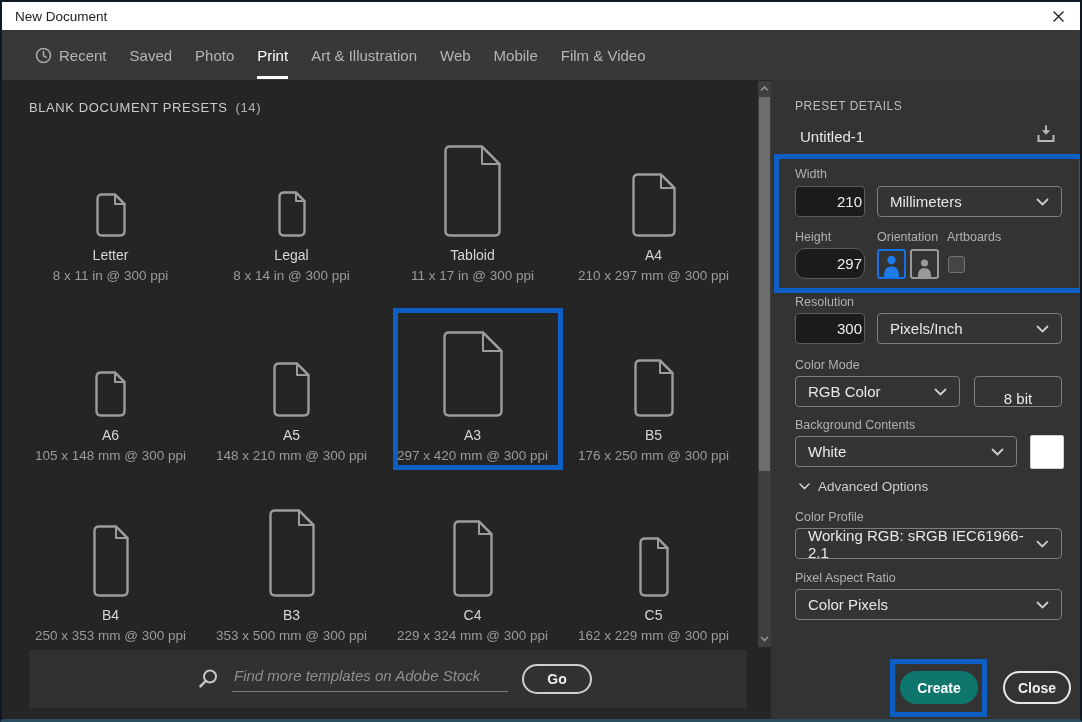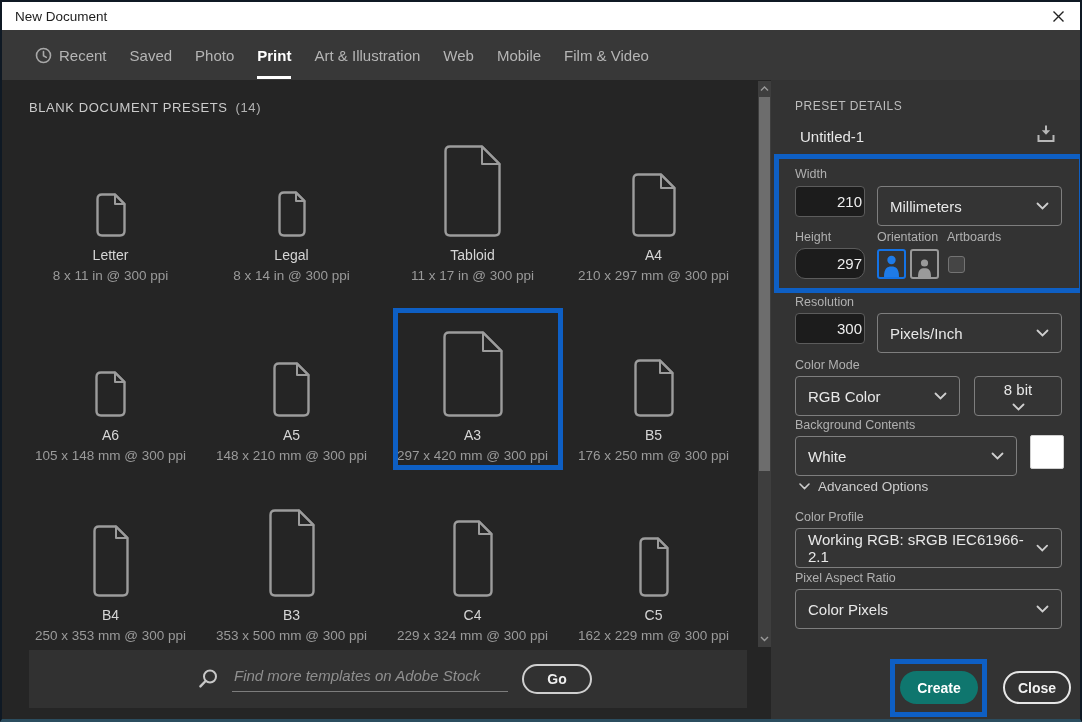--- a/index.html
+++ b/index.html
@@ -14,21 +14,21 @@
   .titlebar { position:absolute; top:0; left:0; right:0; height:28px; background:#ffffff;
     display:flex; align-items:center; padding:0 13px; box-sizing:border-box; }
   .titlebar .title { font-size:13.5px; color:#1c1c1c; }
   .close-btn { position:absolute; right:14px; top:6px; width:16px; height:16px; display:flex;
     align-items:center; justify-content:center; cursor:default; }
   
   .tabbar { position:absolute; top:28px; left:0; right:0; height:50px; background:#383838;
     display:flex; align-items:stretch; gap:23px; padding-left:33px; }
   .tab { position:relative; display:flex; align-items:center; gap:7px;
     font-size:15px; color:#b5b5b5; }
-  .tab.active { color:#ffffff; font-weight:700; }
+  .tab.active { color:#ffffff; font-weight:400; }
   .tab.active::after { content:""; position:absolute; left:0; right:0; bottom:1px; height:3px; background:#ffffff; }
   
   .main-left { position:absolute; top:78px; left:0; width:754px; bottom:0; background:#252525; }
   .presets-header { position:absolute; top:20px; left:27px; font-size:13px;
     letter-spacing:.6px; color:#cbcbcb; }
   .presets-header .count { margin-left:8px; color:#b3b3b3; }
   .grid { position:absolute; top:52px; left:18px; display:grid;
     grid-template-columns:repeat(4,181px); grid-auto-rows:180px; }
   .tile { display:flex; flex-direction:column; align-items:center; cursor:default; }
   .tile .icon-box { height:105px; display:flex; align-items:flex-end; justify-content:center; }
@@ -53,23 +53,23 @@
   .scroll-thumb { position:absolute; top:16px; left:1px; width:11px; height:374px; background:#6d6d6d; }
   
   .right-panel { position:absolute; top:78px; left:769px; right:0; bottom:0; background:#333333; }
   .right-panel .lab { position:absolute; font-size:12.5px; color:#b0b0b0; }
   .pd-header { position:absolute; left:24px; top:19px; font-size:12px; letter-spacing:.5px; color:#bdbdbd;text-align:center; }
   .doc-name { position:absolute; left:29px; top:48px; font-size:15px; color:#e8e8e8; }
   .save-icon { position:absolute; right:22px; top:42px; display:flex; }
   .num-input { position:absolute; width:70px; height:31px; box-sizing:border-box;
     background:#1c1c1c; border:1px solid #5c5c5c; border-radius:4px; color:#eeeeee;
     font-size:15px; text-align:right; font-family:inherit; outline:none; }
-  .dropdown { position:absolute; height:40px; box-sizing:border-box; background:#343434;
+  .dropdown { position:absolute; height:31px; box-sizing:border-box; background:#343434;
     border:1px solid #7e7e7e; border-radius:4px; display:flex; align-items:center;
-    justify-content:space-between; padding:4px 12px; color:#e8e8e8; font-size:15px; cursor:default; }
+    justify-content:space-between; padding:13px 12px; color:#e8e8e8; font-size:15px; cursor:default; }
   .orient { position:absolute; width:29px; height:30px; border-radius:3px; box-sizing:border-box;
     display:flex; align-items:flex-end; justify-content:center; overflow:hidden; }
   .orient.portrait { border:2px solid #1473e6; }
   .orient.landscape { border:2px solid #9a9a9a; }
   .checkbox { position:absolute; width:17px; height:17px; border-radius:3px;
     background:#454545; border:1px solid #737373; box-sizing:border-box; }
   .swatch { position:absolute; width:34px; height:34px; background:#ffffff;
     border:1px solid #d0d0d0; border-radius:2px; box-sizing:border-box; }
   .advanced { position:absolute; left:28px; top:399px; display:flex; align-items:center; gap:8px;
     font-size:13.5px; color:#cccccc; }

